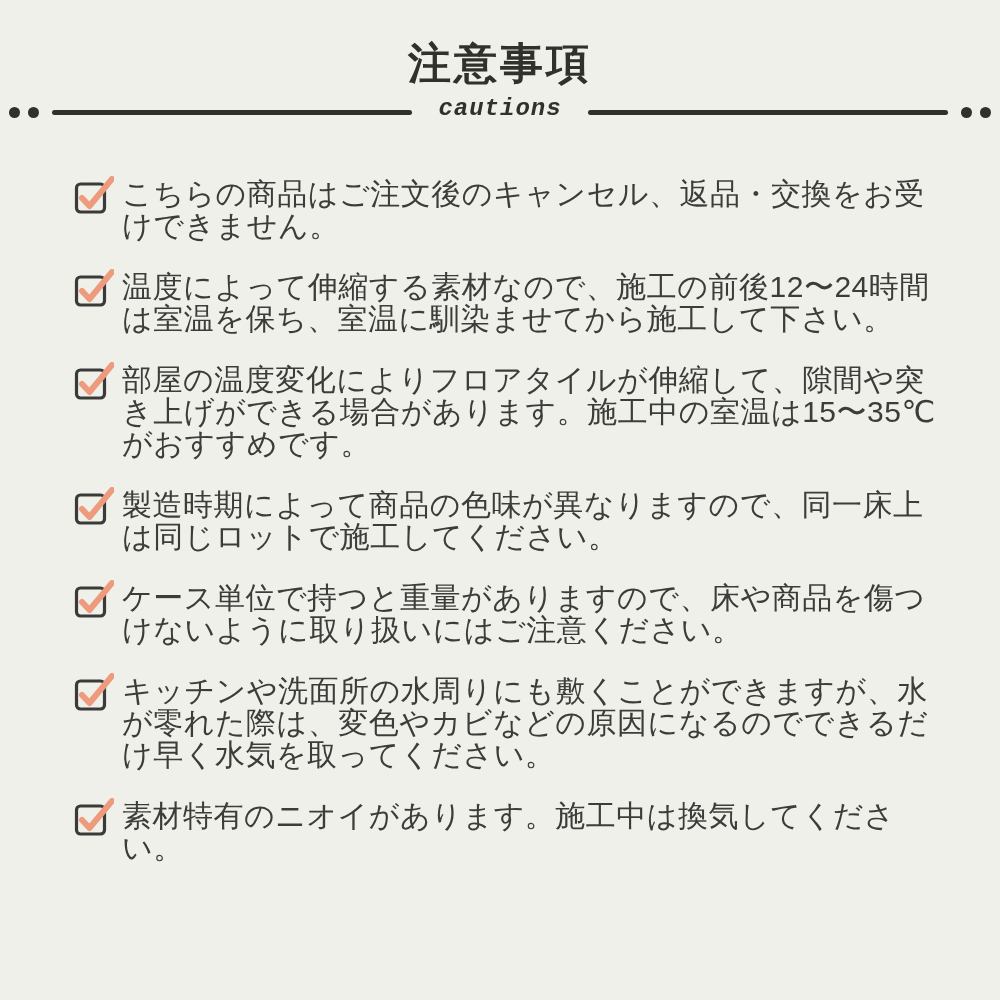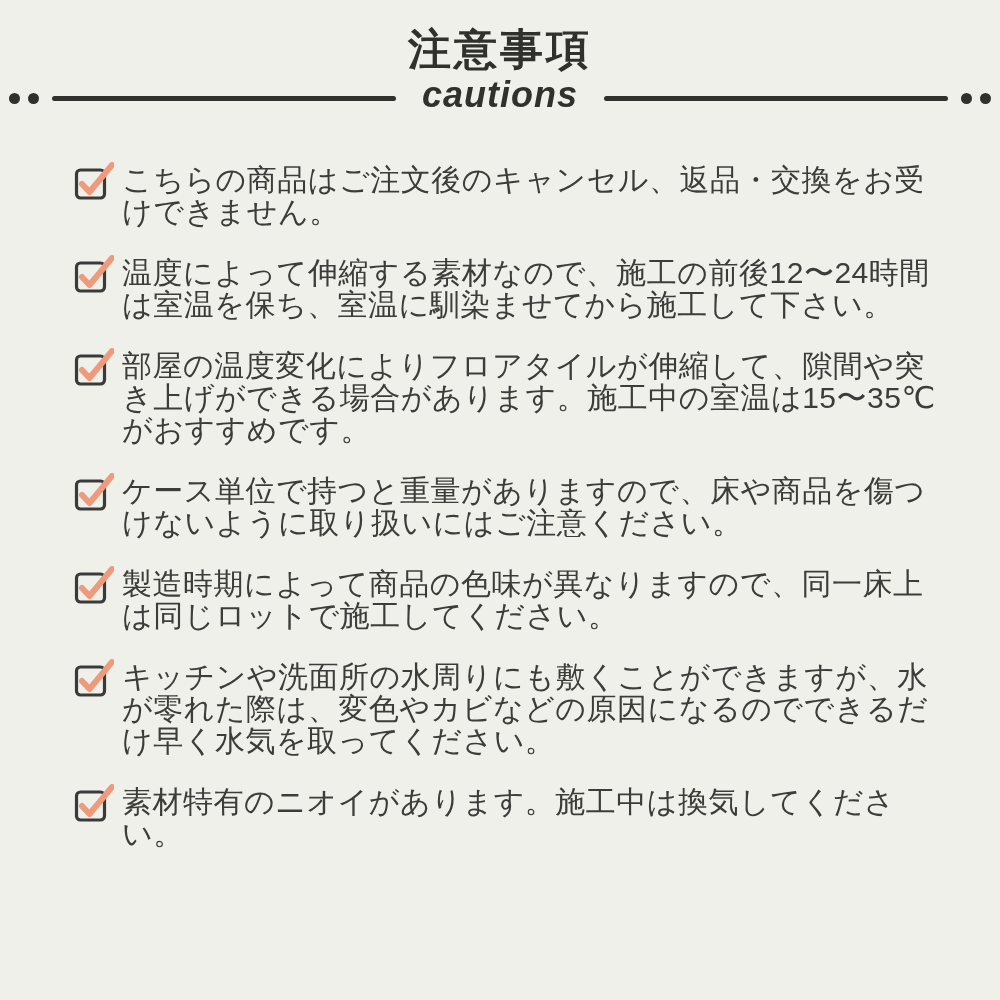--- a/index.html
+++ b/index.html
@@ -9,21 +9,21 @@
   body {
     width: 1000px;
     height: 1000px;
     background: var(--bg, #F0F0EA);
     font-family: "Liberation Sans", "DejaVu Sans", sans-serif;
     overflow: hidden;
     box-sizing: border-box;
   }
   .header {
     text-align: center;
-    padding-top: 22px;
+    padding-top: 36px;
   }
   .page-title {
     font-size: 43px;
     line-height: 54px;
     font-weight: 700;
     letter-spacing: 3px;
     color: var(--ink, #34342F);
     margin: 0;
   }
   .divider {
@@ -47,24 +47,24 @@
   .rule {
     flex: 1 1 auto;
     height: 5px;
     border-radius: 3px;
     background: var(--ink, #34342F);
   }
   .rule-left  { margin-left: 13px; }
   .rule-right { margin-right: 13px; }
   .subtitle {
     flex: none;
-    font-family: Liberation Sans, sans-serif;
+    font-family: Liberation Mono, monospace;
     font-style: italic;
     font-weight: 700;
-    font-size: 36px;
+    font-size: 24px;
     line-height: 30px;
     letter-spacing: 1px;
     color: var(--ink, #34342F);
     margin: 16px 26px;
     transform: translateY(-3px);
   }
   .cautions-list {
     padding: 50px 58px 0 74px;
   }
   .item {
@@ -146,31 +146,31 @@
     <p class="item-text">部屋の温度変化によりフロアタイルが伸縮して、隙間や突き上げができる場合があります。施工中の室温は15〜35℃がおすすめです。</p>
   </div>
 
   <div class="item">
     <span class="checkbox-icon">
       <svg viewBox="0 0 40 40" aria-hidden="true">
         <rect x="2.5" y="8" width="28" height="28" rx="4" style="fill:none; stroke:var(--box,#3A3A3A); stroke-width:3.2;"></rect>
         <polyline points="8,22 15.5,30 38,3" style="fill:none; stroke:var(--accent,#ED9B7C); stroke-width:6; stroke-linecap:round; stroke-linejoin:round;"></polyline>
       </svg>
     </span>
-    <p class="item-text">ケース単位で持つと重量がありますので、床や商品を傷つけないように取り扱いにはご注意ください。</p>
+    <p class="item-text">製造時期によって商品の色味が異なりますので、同一床上は同じロットで施工してください。</p>
   </div>
 
   <div class="item">
     <span class="checkbox-icon">
       <svg viewBox="0 0 40 40" aria-hidden="true">
         <rect x="2.5" y="8" width="28" height="28" rx="4" style="fill:none; stroke:var(--box,#3A3A3A); stroke-width:3.2;"></rect>
         <polyline points="8,22 15.5,30 38,3" style="fill:none; stroke:var(--accent,#ED9B7C); stroke-width:6; stroke-linecap:round; stroke-linejoin:round;"></polyline>
       </svg>
     </span>
-    <p class="item-text">製造時期によって商品の色味が異なりますので、同一床上は同じロットで施工してください。</p>
+    <p class="item-text">ケース単位で持つと重量がありますので、床や商品を傷つけないように取り扱いにはご注意ください。</p>
   </div>
 
   <div class="item">
     <span class="checkbox-icon">
       <svg viewBox="0 0 40 40" aria-hidden="true">
         <rect x="2.5" y="8" width="28" height="28" rx="4" style="fill:none; stroke:var(--box,#3A3A3A); stroke-width:3.2;"></rect>
         <polyline points="8,22 15.5,30 38,3" style="fill:none; stroke:var(--accent,#ED9B7C); stroke-width:6; stroke-linecap:round; stroke-linejoin:round;"></polyline>
       </svg>
     </span>
     <p class="item-text">キッチンや洗面所の水周りにも敷くことができますが、水が零れた際は、変色やカビなどの原因になるのでできるだけ早く水気を取ってください。</p>

